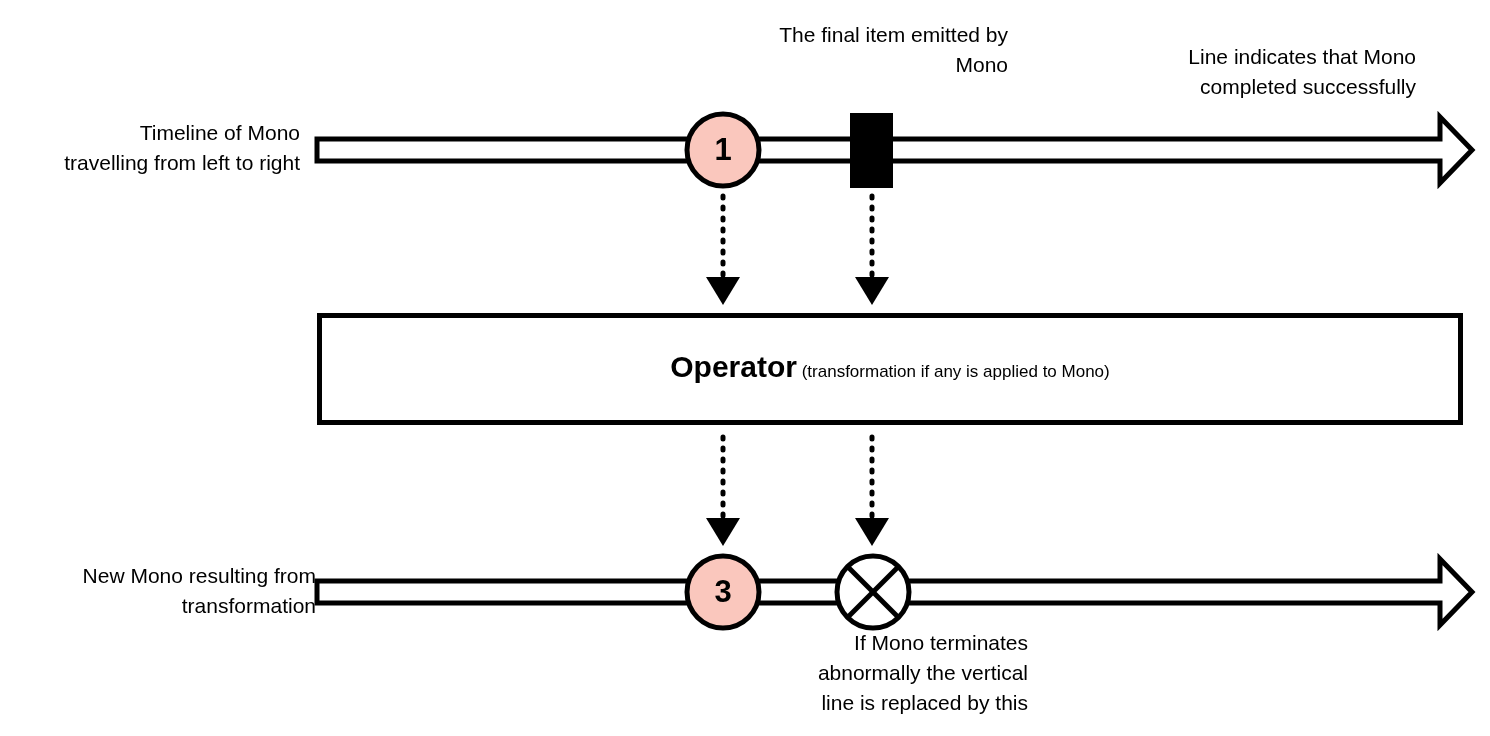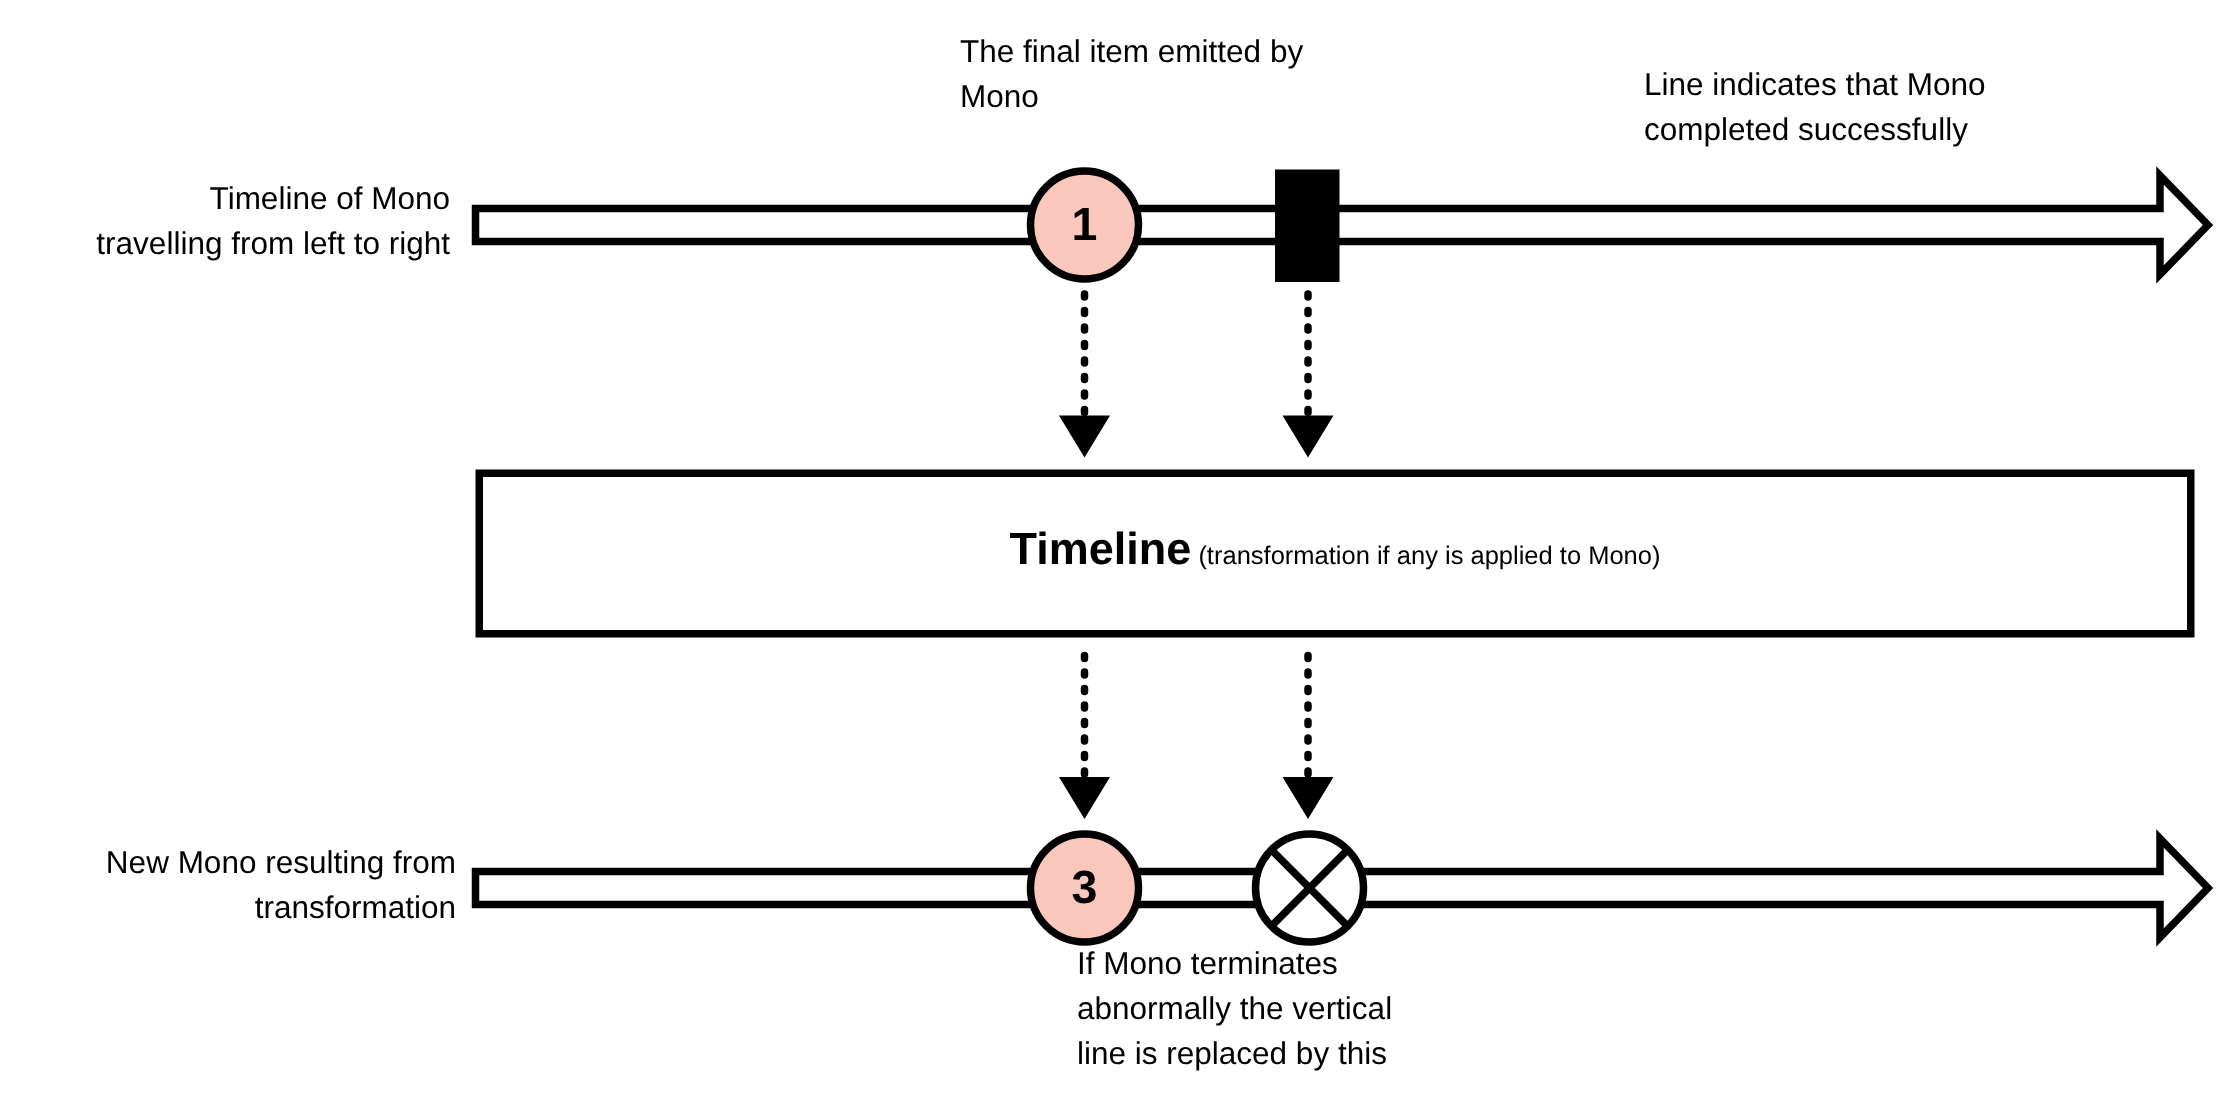--- a/index.html
+++ b/index.html
@@ -28,29 +28,29 @@
   }
   .lbl {
     position: absolute;
     font-family: "Liberation Sans", sans-serif;
     font-size: 21px;
     line-height: 30px;
     color: #000000;
     white-space: pre-line;
   }
   .lbl-right { text-align: right; }
-  .lbl-center { text-align: left; }
+  .lbl-center { text-align: right; }
 
   #label-timeline-top {
     left: 0px;
     top: 118px;
     width: 300px;
   }
   #label-timeline-bottom {
-    left: 4px;
+    left: 16px;
     top: 561px;
     width: 300px;
   }
   #label-final-item {
     left: 640px;
     top: 20px;
     width: 368px;
   }
   #label-complete {
     left: 1096px;
@@ -163,20 +163,20 @@
 completed successfully</div>
 
   <div class="lbl lbl-right" id="label-timeline-bottom">New Mono resulting from
 transformation</div>
 
   <div class="lbl lbl-center" id="label-terminate">If Mono terminates
 abnormally the vertical
 line is replaced by this</div>
 
   <div id="operator-text">
-    <span class="op-strong">Timeline</span><span class="op-note">&nbsp;</span><span class="op-note">(transformation if any is applied to Mono)</span>
+    <span class="op-strong">Operator</span><span class="op-note">&nbsp;</span><span class="op-note">(transformation if any is applied to Mono)</span>
   </div>
 
   <div class="marker-num" id="marker-num-top">1</div>
 
   <div class="marker-num" id="marker-num-bottom">3</div>
 
 </div>
 
 </body></html>

